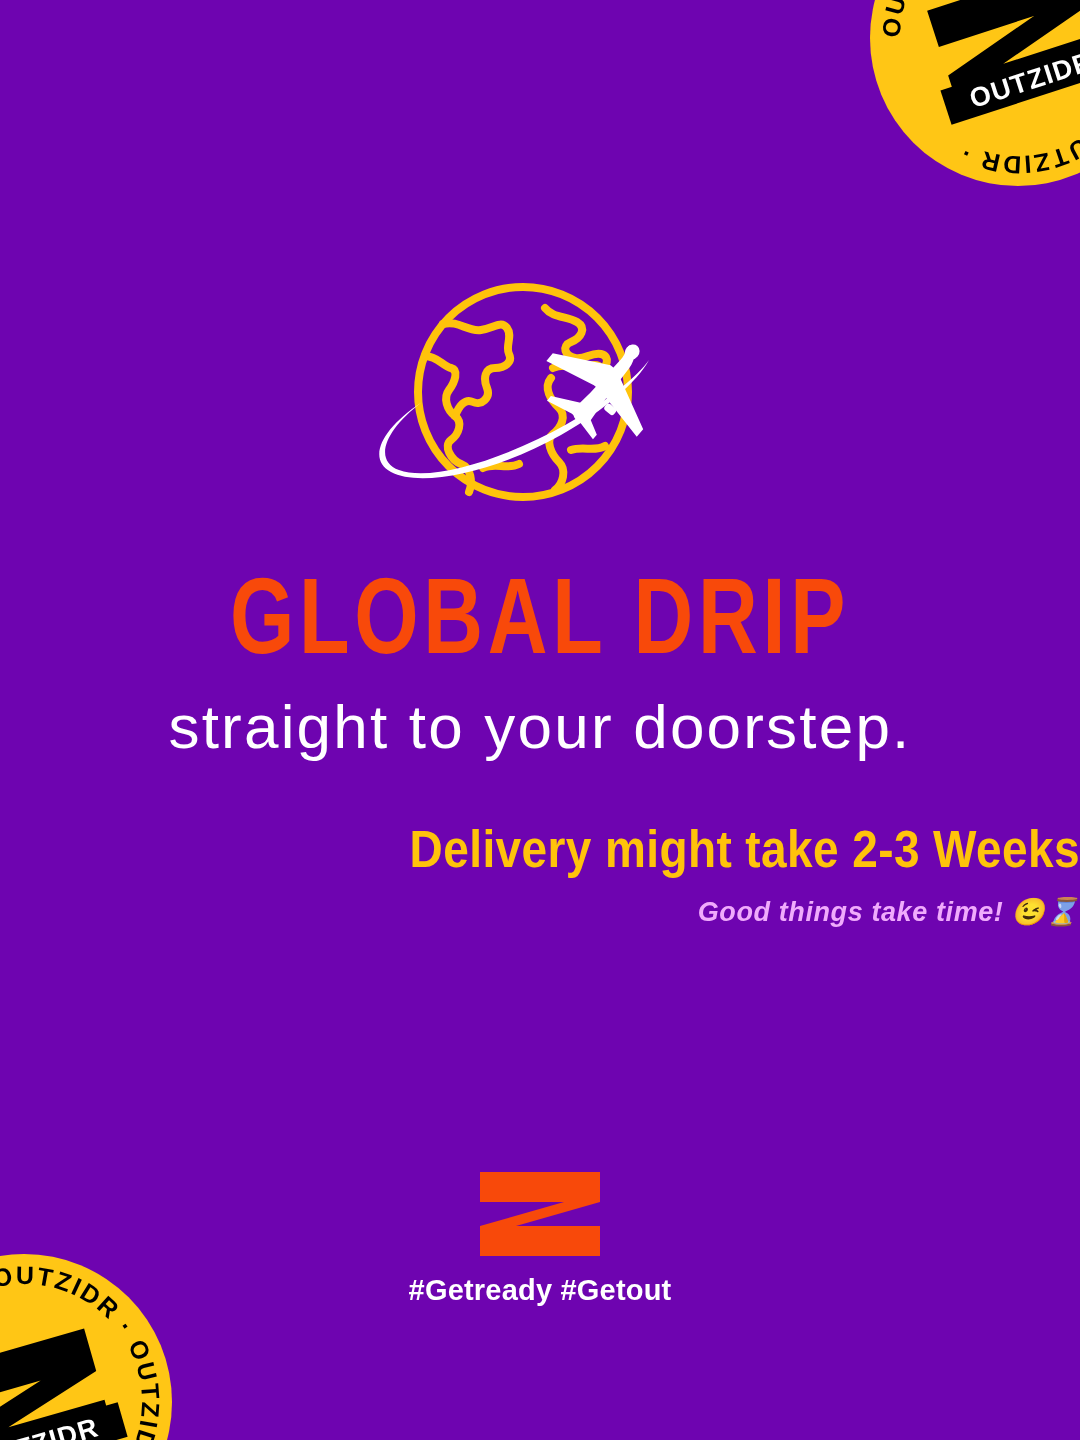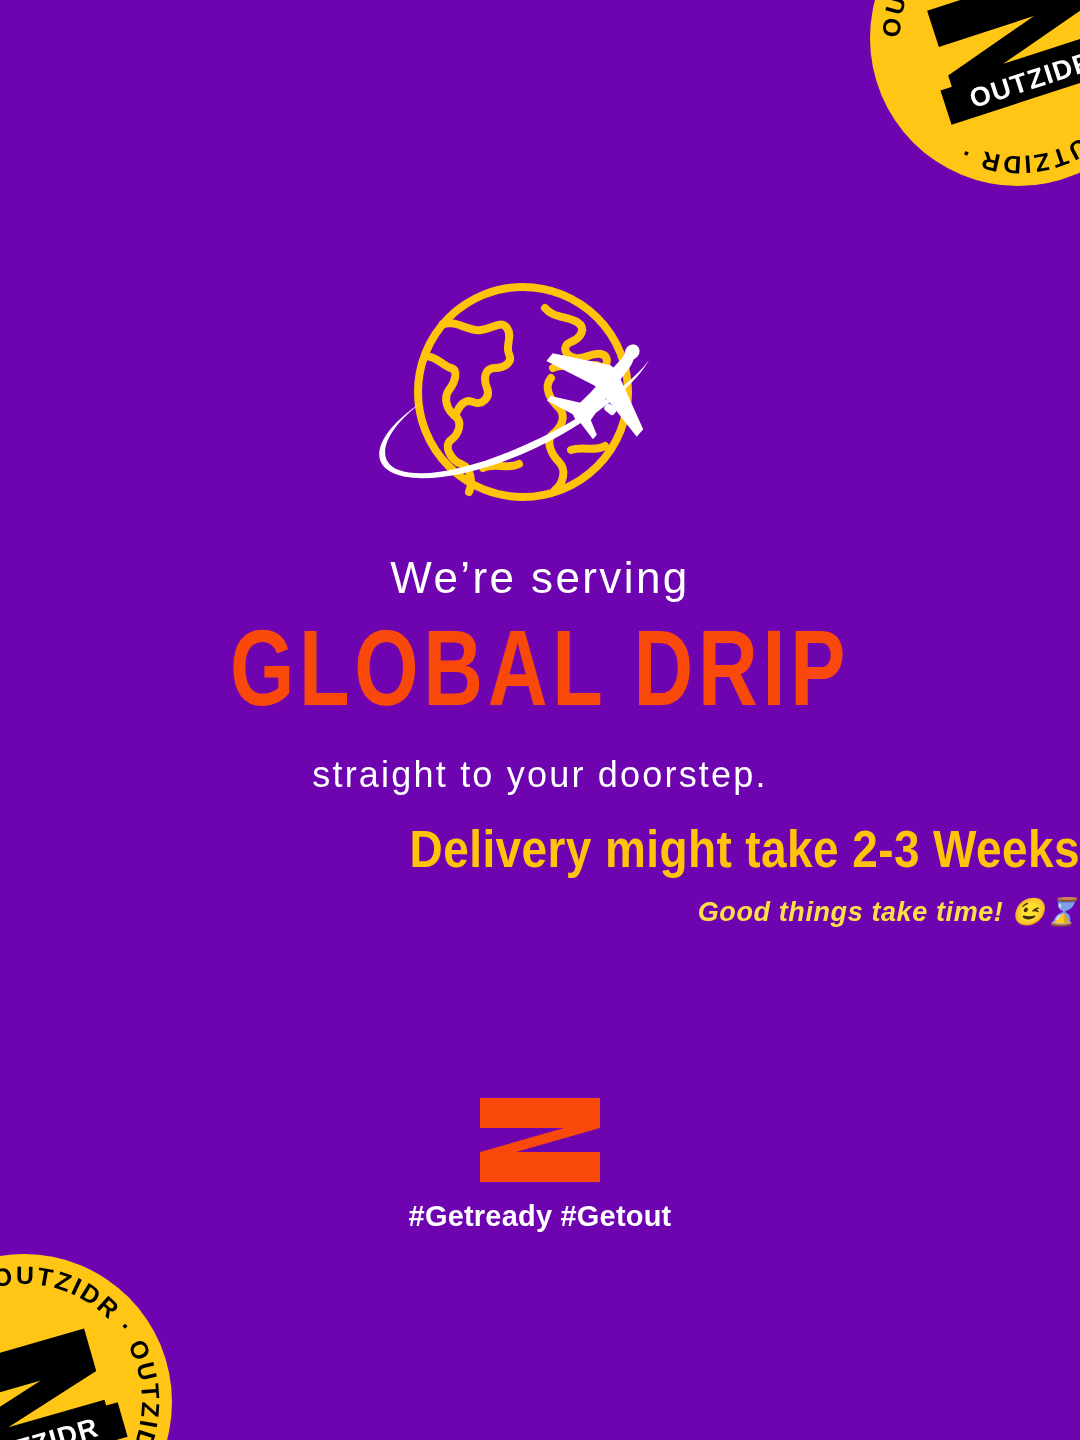--- a/index.html
+++ b/index.html
@@ -65,58 +65,58 @@
     font-weight: 700;
     letter-spacing: 5px;
     line-height: 1.18;
     margin: 12px 0 6px 0;
     transform: scaleY(1.22) scaleX(0.94);
     transform-origin: center;
     font-stretch: condensed;
   }
   .line-doorstep {
     color: #ffffff;
-    font-size: 36px;
+    font-size: 62px;
     font-weight: 400;
     letter-spacing: 2.2px;
     line-height: 1.18;
-    margin: 34px 0 0 0;
+    margin: 22px 0 0 0;
   }
 
   #delivery-block {
     position: absolute;
     left: 0;
     right: 0;
     top: 822px;
     text-align: right;
   }
   .line-delivery {
     color: #FFC30B;
     font-size: 46px;
     font-weight: 700;
     letter-spacing: 0.4px;
     margin: 0;
     transform: scaleY(1.14);
     transform-origin: center;
   }
   .line-goodthings {
-    color: #fde047;
+    color: #f0abfc;
     font-size: 27px;
     font-weight: 700;
     font-style: italic;
     letter-spacing: 0.6px;
     margin: 20px 0 0 0;
   }
 
   
   #footer {
     position: absolute;
     left: 0;
     right: 0;
-    top: 1096px;
+    top: 1170px;
     text-align: center;
   }
   #z-logo {
     width: 124px;
     height: 88px;
     margin: 0 auto;
     display: block;
   }
   .line-hashtags {
     color: #ffffff;
@@ -214,21 +214,20 @@
         <rect x="72" y="60" width="12" height="8" rx="3"></rect>
         <rect x="30" y="46" width="12" height="8" rx="3"></rect>
 
         <rect x="56" y="16" width="5" height="4" rx="2"></rect>
         <rect x="56" y="26" width="5" height="4" rx="2"></rect>
       </g>
     </svg>
   </div>
 
   <div id="copy">
-    <p class="line-serving">We’re serving</p>
     <p class="line-global">GLOBAL DRIP</p>
     <p class="line-doorstep">straight to your doorstep.</p>
   </div>
 
   <div id="delivery-block">
     <p class="line-delivery">Delivery might take 2-3 Weeks</p>
     <p class="line-goodthings">Good things take time! 😉⌛</p>
   </div>
 
   <div id="footer">

